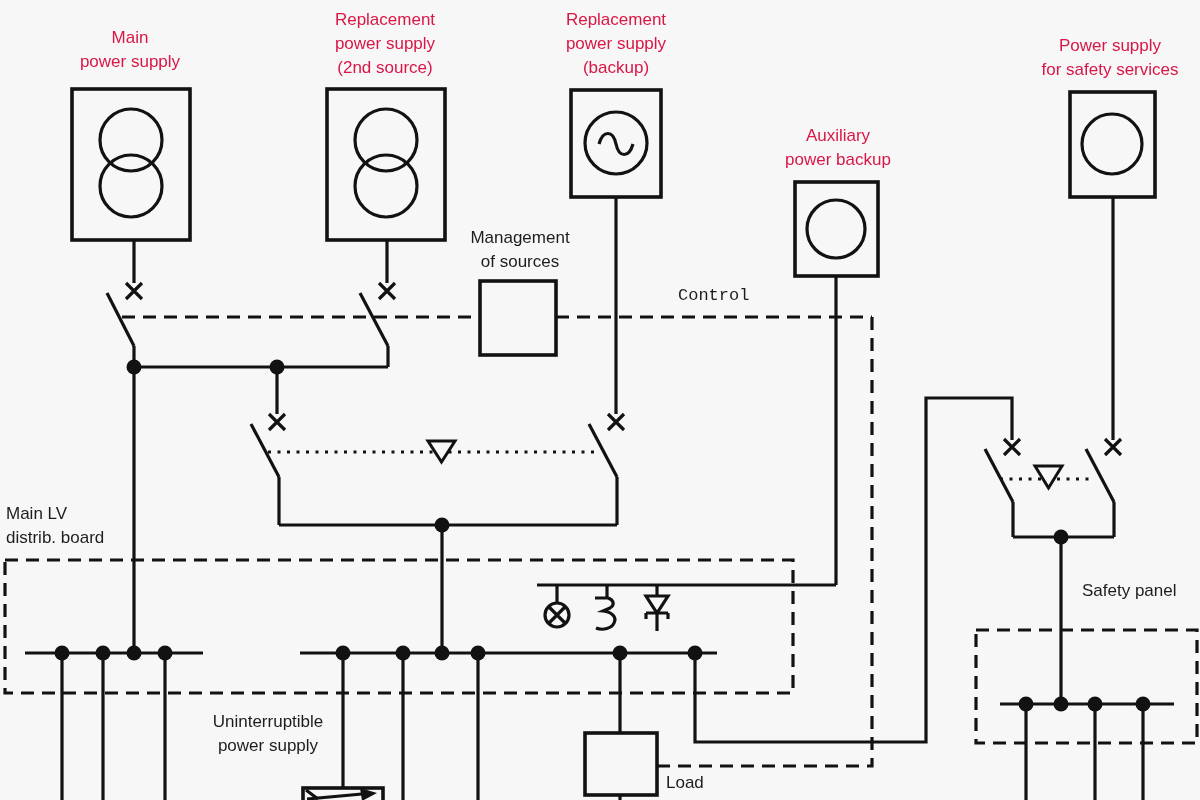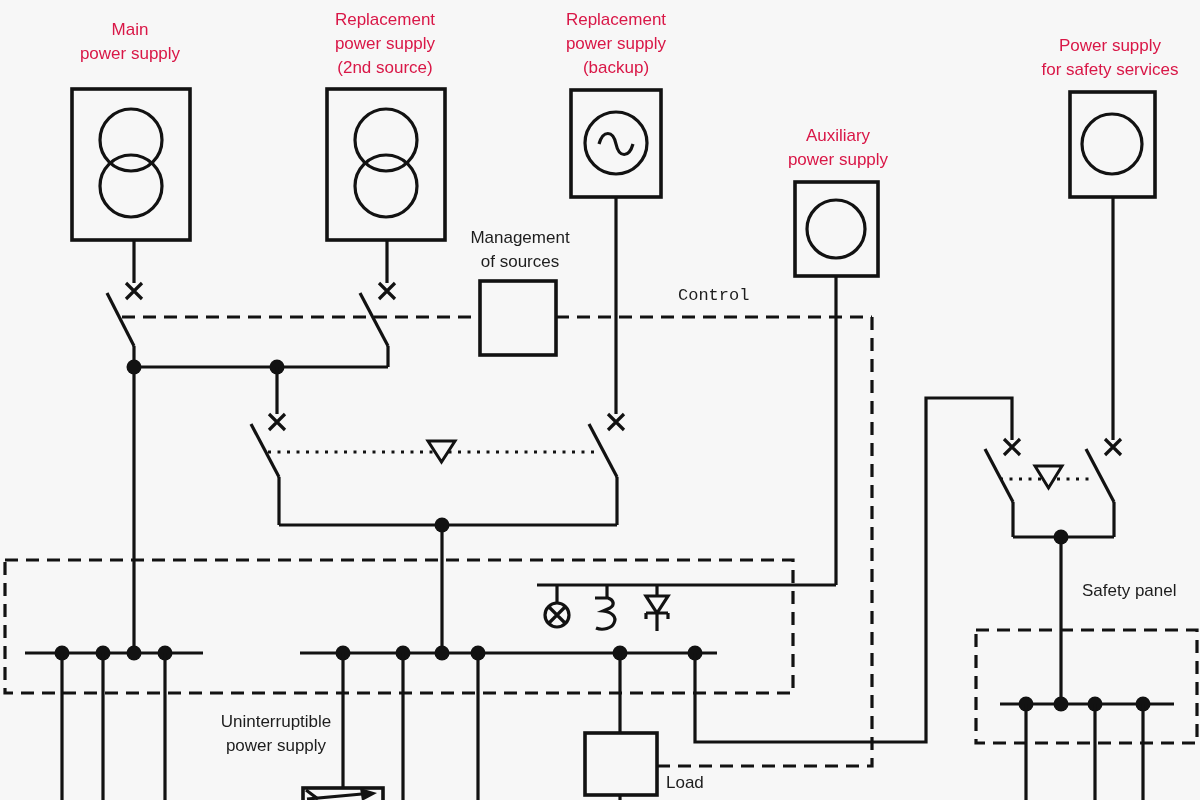--- a/index.html
+++ b/index.html
@@ -202,44 +202,46 @@
       <path class="st" d="M 1000 704 L 1174 704"></path>
       <circle class="jdot" cx="1026" cy="704" r="7.5"></circle>
       <circle class="jdot" cx="1061" cy="704" r="7.5"></circle>
       <circle class="jdot" cx="1095" cy="704" r="7.5"></circle>
       <circle class="jdot" cx="1143" cy="704" r="7.5"></circle>
       <path class="st" d="M 1026 704 L 1026 800 M 1095 704 L 1095 800 M 1143 704 L 1143 800"></path>
     </g>
 
   </svg>
 
-  <div class="label red w200" style="left:30px;top:18px;">Main
+  <div class="label red w200" style="left:30px;top:26px;">Main
 power supply</div>
 
   <div class="label red w200" style="left:285px;top:8px;">Replacement
 power supply
 (2nd source)</div>
 
   <div class="label red w200" style="left:516px;top:8px;">Replacement
 power supply
 (backup)</div>
 
   <div class="label red w200" style="left:738px;top:124px;">Auxiliary
-power supply</div>
+power backup</div>
 
   <div class="label red w200" style="left:1010px;top:34px;">Power supply
 for safety services</div>
 
   <div class="label w200" style="left:420px;top:226px;">Management
 of sources</div>
 
   <div class="label" style="left:678px;top:284px;font-family:Liberation Mono, monospace;">Control</div>
 
-
-  <div class="label w200" style="left:168px;top:710px;margin-left:8px;">Uninterruptible
+  <div class="label leftal" style="left:6px;top:502px;">Main LV
+distrib. board</div>
+
+  <div class="label w200" style="left:168px;top:710px;">Uninterruptible
 power supply</div>
 
   <div class="label leftal" style="left:666px;top:771px;">Load
 shedding</div>
 
   <div class="label" style="left:1082px;top:579px;text-align:right;">Safety panel</div>
 
 </div>
 
 </body></html>

